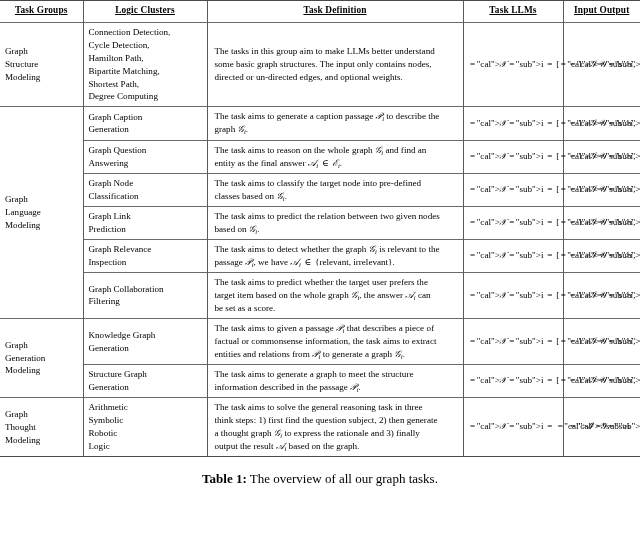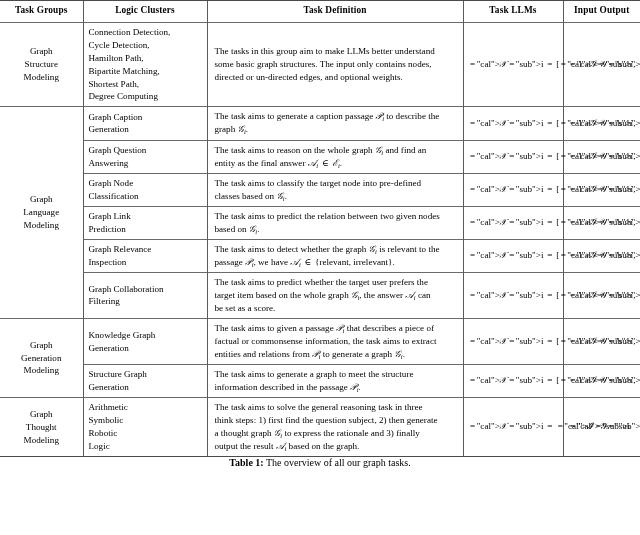--- a/index.html
+++ b/index.html
@@ -37,50 +37,51 @@
   col.c-group   { width: 83px; }
   col.c-cluster { width: 124px; }
   col.c-def     { width: 256px; }
   col.c-in      { width: 100px; }
   col.c-out     { width: 77px; }
 
   
   .vsep { border-left: 0.8px solid #5a5a5a; }
 
   
-  tr.toprule > *  { border-top: 1.6px solid #4a4a4a; }
+  tr.toprule > *  { border-top: 1.6px solid #4a4a4a; text-decoration: underline; }
   tr.thickrule > * { border-top: 1.5px solid #6a6a6a; }
   tr.thinrule > *  { border-top: 0.8px solid #6a6a6a; }
   tr.botrule > *   { border-bottom: 1.6px solid #4a4a4a; }
 
   .cell {
     padding: 3px 5px;
     box-sizing: border-box;
   }
 
   th .cell {
     font-weight: bold;
     text-align: center;
     padding: 4px 5px 5px 5px;
     font-size: 9.3px;
     letter-spacing: 0.15px;
   }
 
-  .grpname { text-align: center; line-height: 1.42; }
+  .grpname { text-align: left; line-height: 1.42; }
   .clustname { line-height: 1.42; }
   .defn { text-align: left; line-height: 1.42; padding-left: 7px; padding-right: 22px; }
   .mathcell { text-align: center; white-space: nowrap; }
   .cal { font-style: italic; font-family: "DejaVu Serif", "Liberation Serif", serif; }
   .sub { font-size: 0.72em; vertical-align: -0.28em; font-style: italic; }
   .op { font-style: normal; padding: 0 1.5px; }
 
   .caption {
     width: 640px;
     text-align: center;
-    font-size: 10px;
+    font-size: 13px;
+    margin-top: 14px;
     font-family: "Liberation Serif", "DejaVu Serif", serif;
   }
   .caption b { font-weight: bold; }
 </style>
 </head>
 <body>
 
 <div class="page">
 
 <table class="tbl">

